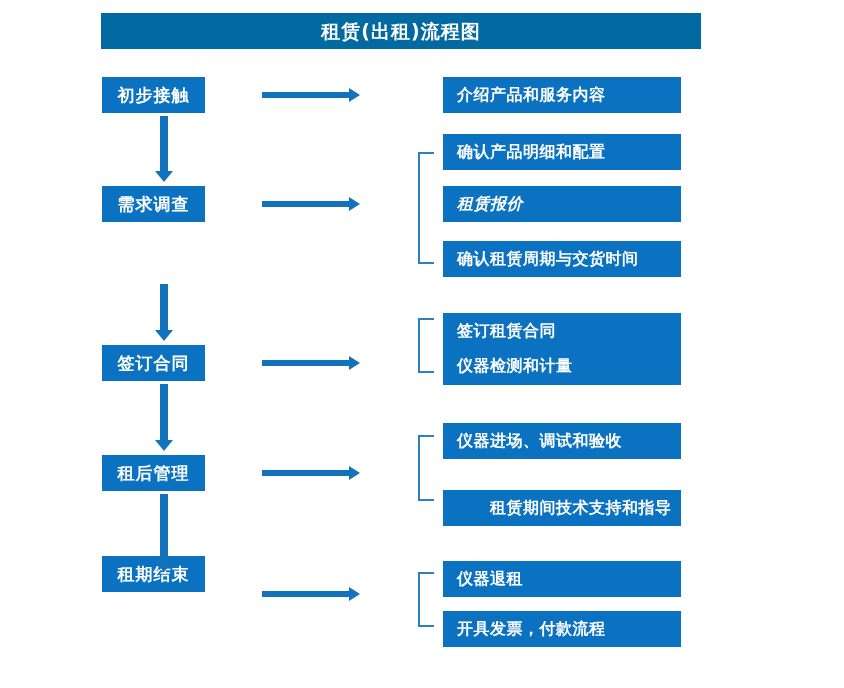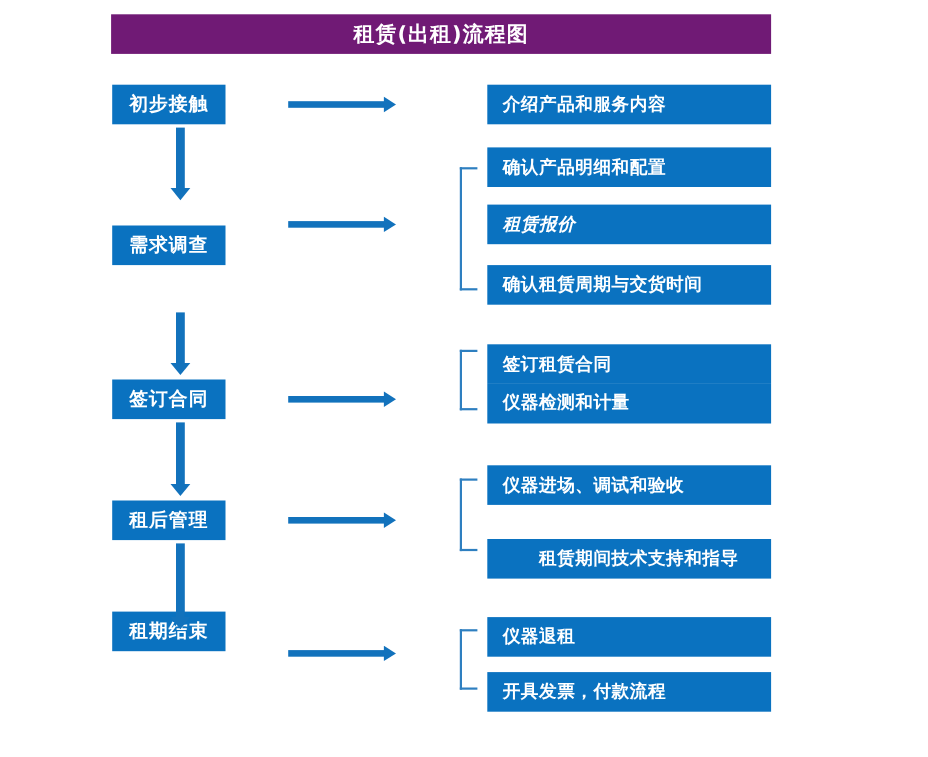--- a/index.html
+++ b/index.html
@@ -19,21 +19,21 @@
     overflow: hidden;
   }
 
   
   .title-bar {
     position: absolute;
     left: 101px;
     top: 13px;
     width: 600px;
     height: 36px;
-    background: #701a75;
+    background: #0369a1;
     color: #ffffff;
     font-size: 19px;
     font-weight: bold;
     letter-spacing: 1px;
     display: flex;
     align-items: center;
     justify-content: center;
     line-height: 1;
   }
 
@@ -50,21 +50,21 @@
     display: flex;
     align-items: center;
     justify-content: center;
     line-height: 1;
   }
 
   
   .detail-box {
     position: absolute;
     left: 443px;
-    width: 258px;
+    width: 238px;
     height: 36px;
     background: #0A72C0;
     color: #ffffff;
     font-size: 16px;
     font-weight: bold;
     letter-spacing: 0.5px;
     display: flex;
     align-items: center;
     justify-content: flex-start;
     padding-left: 14px;
@@ -128,21 +128,21 @@
 </style>
 </head>
 <body>
 
 <div id="canvas">
 
   <div class="title-bar">租赁(出租)流程图</div>
 
   <div class="stage-box" style="left:102px; top:77px;">初步接触</div>
 
-  <div class="stage-box" style="left:102px; top:186px;margin-top:19px;">需求调查</div>
+  <div class="stage-box" style="left:102px; top:186px;">需求调查</div>
 
   <div class="stage-box" style="left:102px; top:455px;">租后管理</div>
 
   <div class="stage-box" style="left:102px; top:345px;">签订合同</div>
 
   <div class="stage-box" style="left:102px; top:556px;">租期结束</div>
 
   <div class="v-arrow" style="left:155px; top:116px; height:66px;">
     <div class="shaft" style="height:55px;"></div>
     <div class="head" style="top:55px;"></div>

